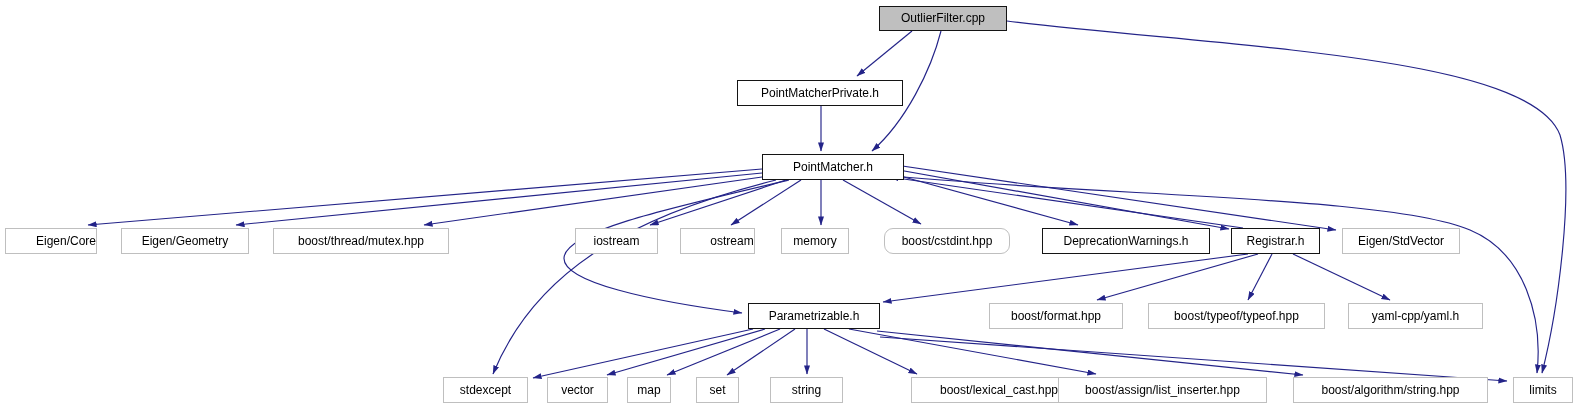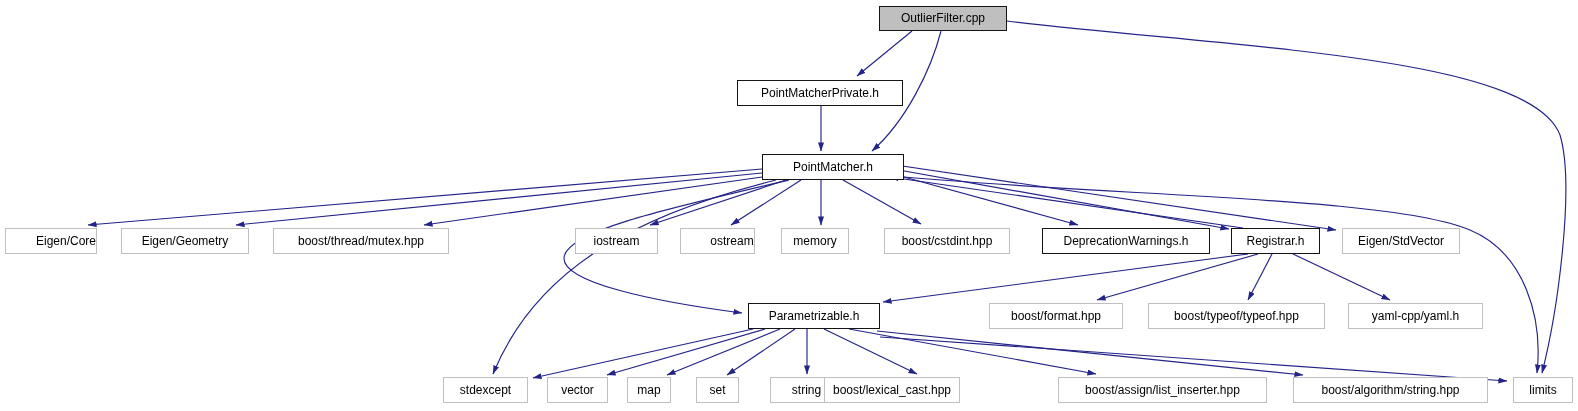--- a/index.html
+++ b/index.html
@@ -75,30 +75,30 @@
 
 <div class="node root" title="OutlierFilter.cpp" style="left: 879px; top: 6px; width: 128px;">OutlierFilter.cpp</div>
     <div class="node main" title="PointMatcherPrivate.h" style="left: 737px; top: 80px; width: 166px;">PointMatcherPrivate.h</div>
     <div class="node main" title="PointMatcher.h" style="left: 762px; top: 154px; width: 142px;">PointMatcher.h</div>
     <div class="node leaf" title="Eigen/Core" style="left: 5px; top: 228px; width: 92px; padding-left: 30px;">Eigen/Core</div>
     <div class="node leaf" title="Eigen/Geometry" style="left: 121px; top: 228px; width: 128px;">Eigen/Geometry</div>
     <div class="node leaf" title="boost/thread/mutex.hpp" style="left: 273px; top: 228px; width: 176px;">boost/thread/mutex.hpp</div>
     <div class="node leaf" title="iostream" style="left: 575px; top: 228px; width: 83px;">iostream</div>
     <div class="node leaf" title="ostream" style="left: 680px; top: 228px; width: 75px; padding-left: 29px;">ostream</div>
     <div class="node leaf" title="memory" style="left: 781px; top: 228px; width: 68px;">memory</div>
-    <div class="node leaf" title="boost/cstdint.hpp" style="left: 884px; top: 228px; width: 126px;">boost/cstdint.hpp</div>
+    <div class="node leaf" title="boost/cstdint.hpp" style="left: 884px; top: 228px; width: 126px; border-radius: 9px;">boost/cstdint.hpp</div>
     <div class="node main" title="DeprecationWarnings.h" style="left: 1042px; top: 228px; width: 168px;">DeprecationWarnings.h</div>
     <div class="node main" title="Registrar.h" style="left: 1231px; top: 228px; width: 89px;">Registrar.h</div>
     <div class="node main" title="Parametrizable.h" style="left: 748px; top: 303px; width: 132px;">Parametrizable.h</div>
     <div class="node leaf" title="Eigen/StdVector" style="left: 1342px; top: 228px; width: 118px;">Eigen/StdVector</div>
     <div class="node leaf" title="boost/format.hpp" style="left: 989px; top: 303px; width: 134px;">boost/format.hpp</div>
     <div class="node leaf" title="boost/typeof/typeof.hpp" style="left: 1148px; top: 303px; width: 177px;">boost/typeof/typeof.hpp</div>
     <div class="node leaf" title="yaml-cpp/yaml.h" style="left: 1348px; top: 303px; width: 135px;">yaml-cpp/yaml.h</div>
     <div class="node leaf" title="stdexcept" style="left: 443px; top: 377px; width: 85px;">stdexcept</div>
     <div class="node leaf" title="vector" style="left: 547px; top: 377px; width: 61px;">vector</div>
     <div class="node leaf" title="map" style="left: 627px; top: 377px; width: 44px;">map</div>
     <div class="node leaf" title="set" style="left: 696px; top: 377px; width: 43px;">set</div>
     <div class="node leaf" title="string" style="left: 770px; top: 377px; width: 73px;">string</div>
-    <div class="node leaf" title="boost/lexical_cast.hpp" style="left: 824px; top: 377px; width: 136px;">boost/lexical_cast.hpp</div>
+    <div class="node leaf" title="boost/lexical_cast.hpp" style="left: 911px; top: 377px; width: 176px;">boost/lexical_cast.hpp</div>
     <div class="node leaf" title="boost/assign/list_inserter.hpp" style="left: 1058px; top: 377px; width: 209px;">boost/assign/list_inserter.hpp</div>
     <div class="node leaf" title="boost/algorithm/string.hpp" style="left: 1293px; top: 377px; width: 195px;">boost/algorithm/string.hpp</div>
     <div class="node leaf" title="limits" style="left: 1513px; top: 377px; width: 60px;">limits</div>
   </div>
 
 </body></html>

